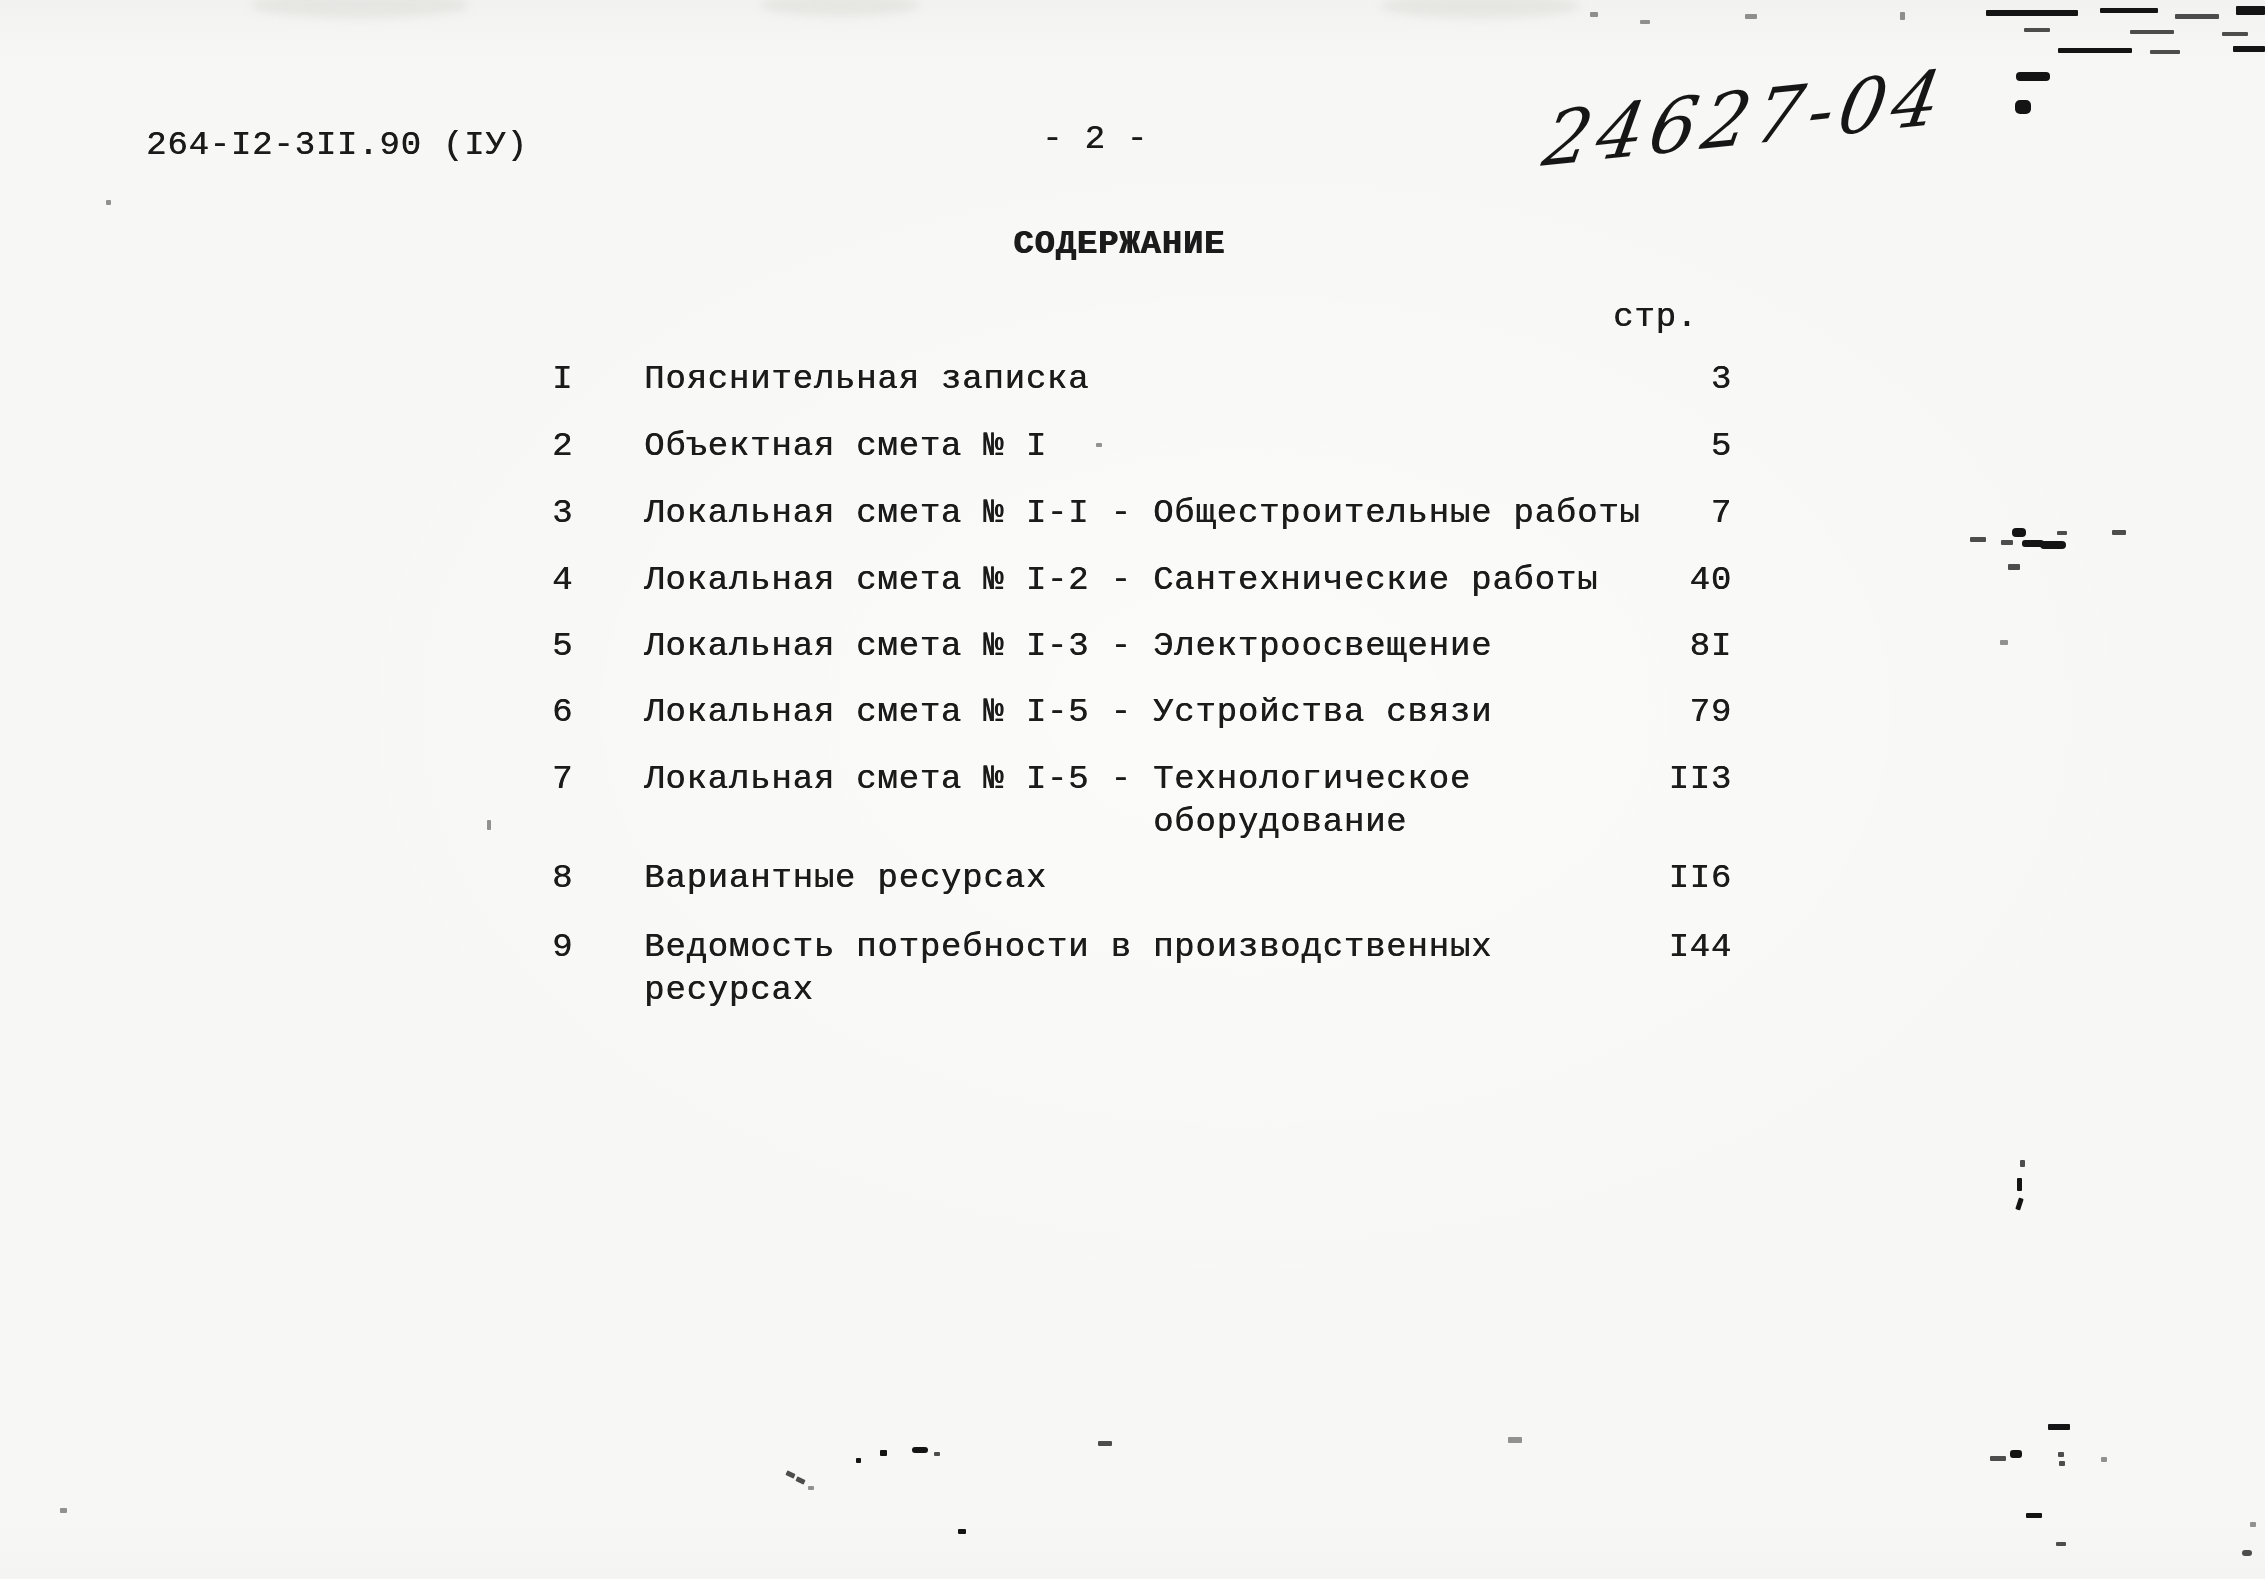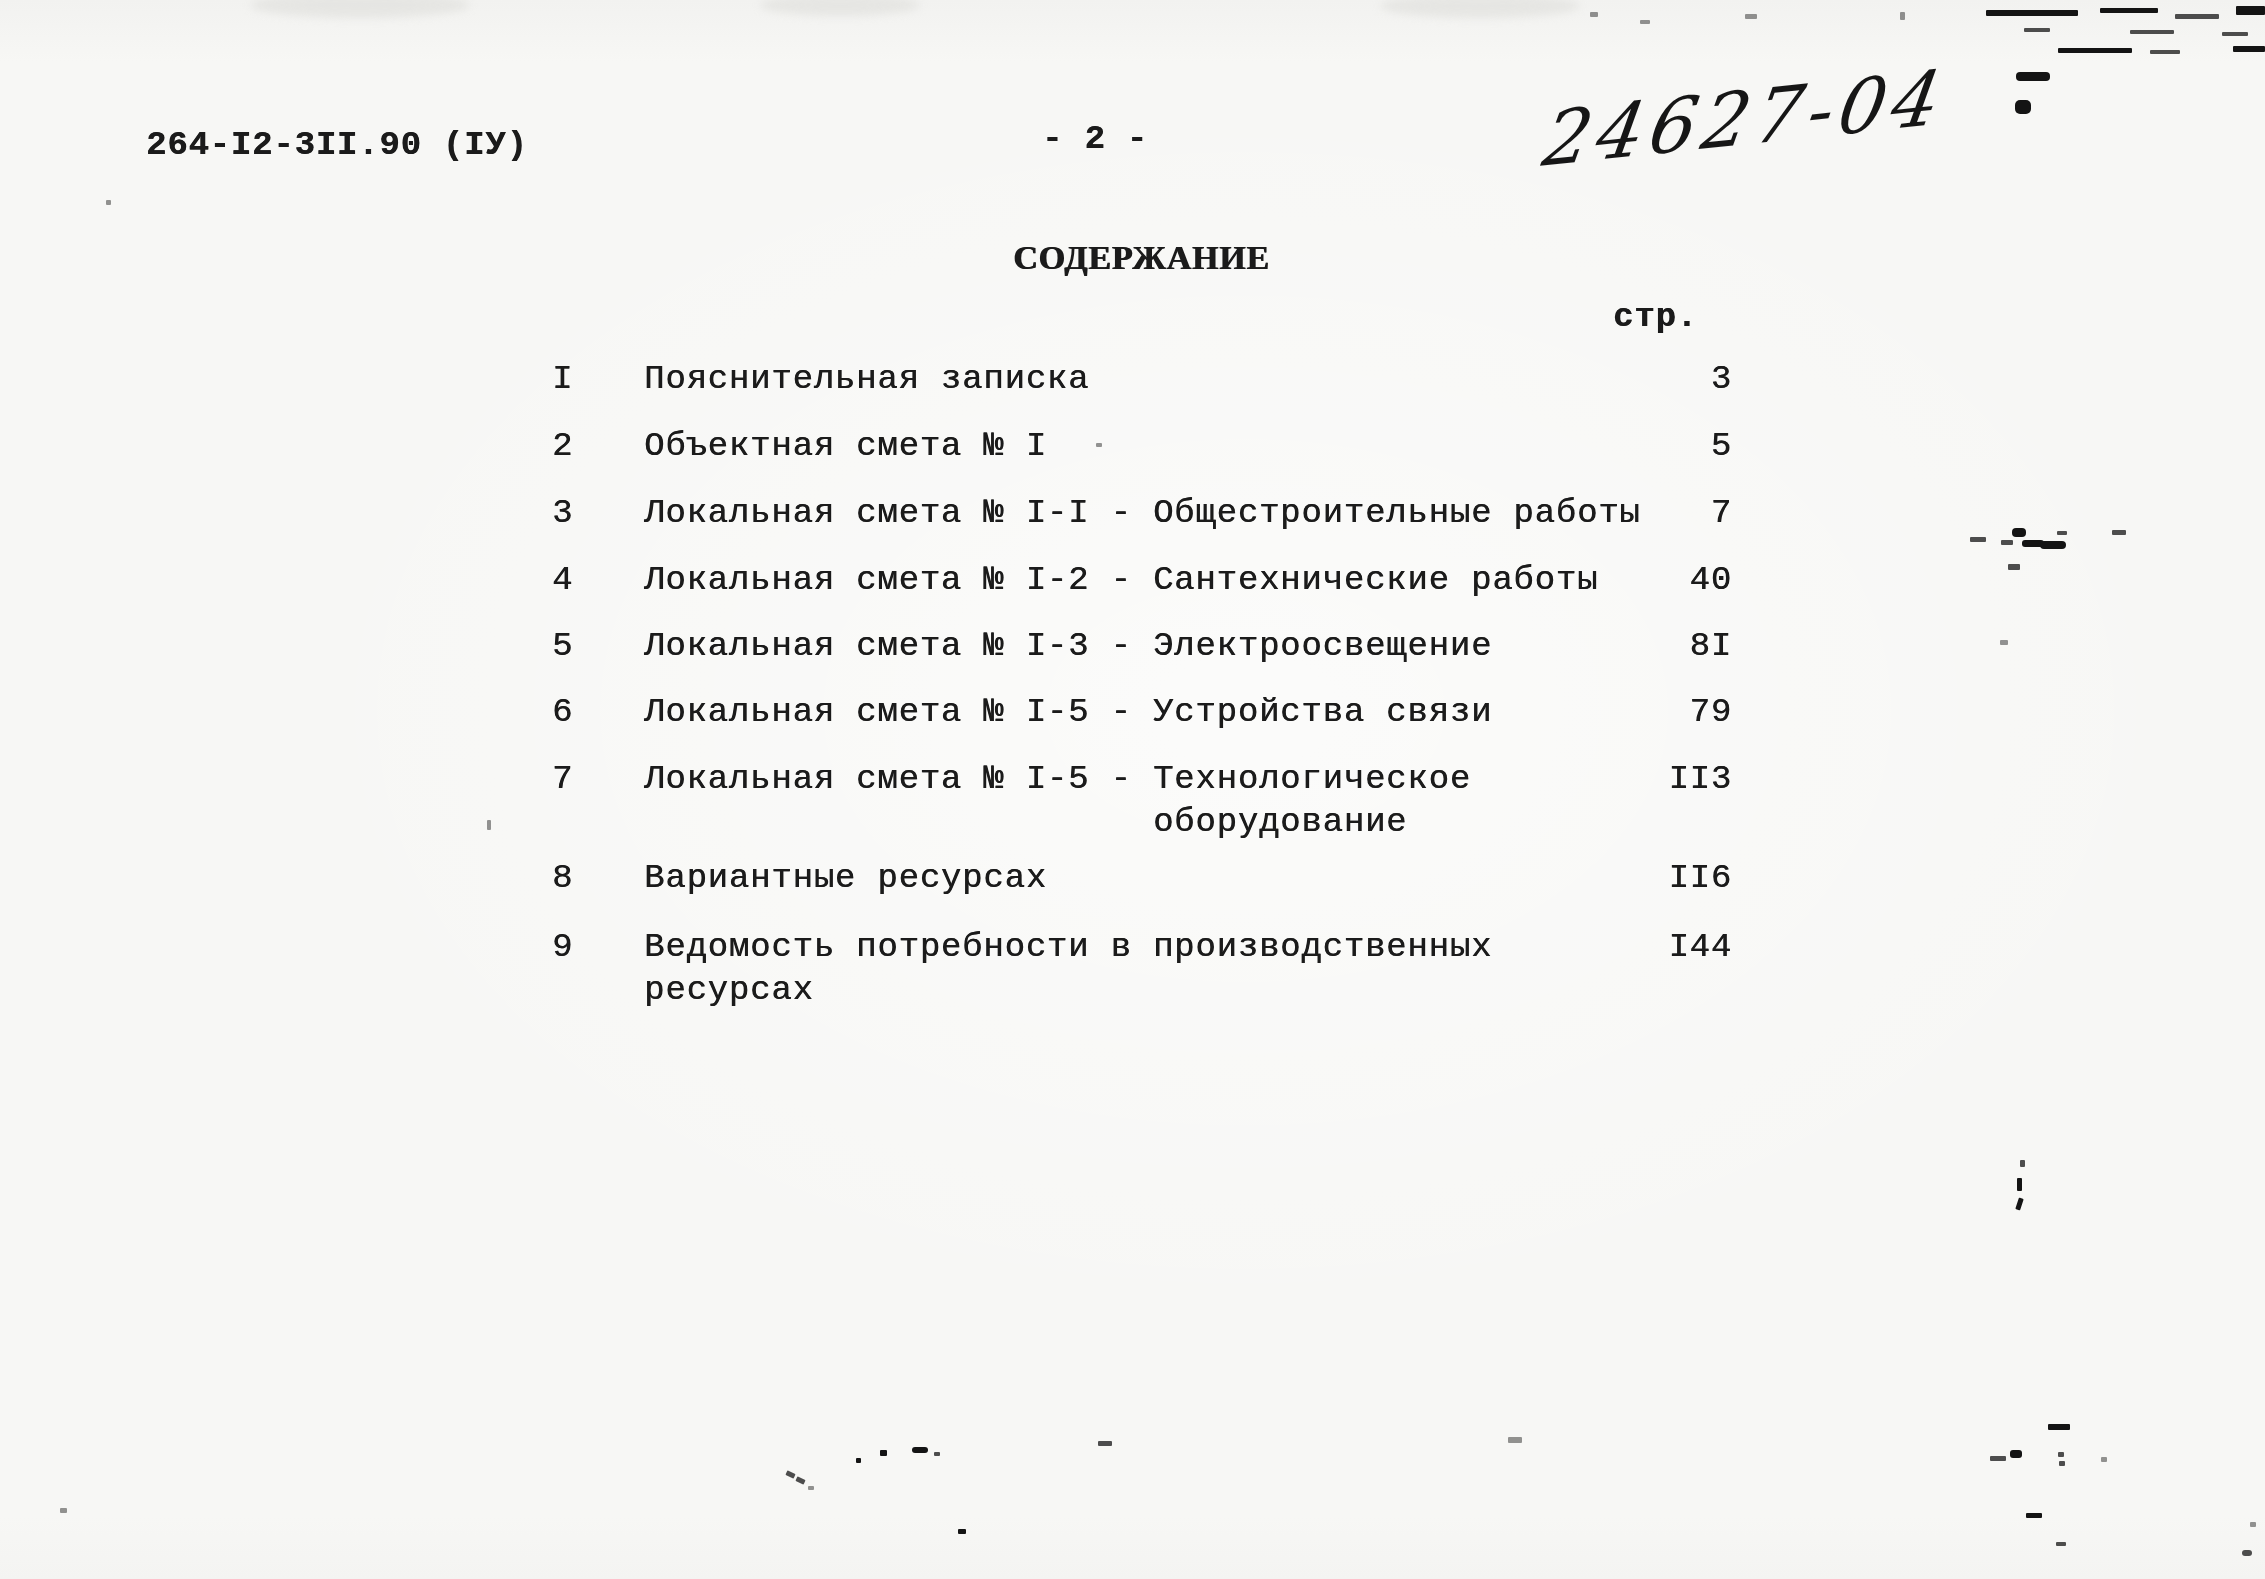--- a/index.html
+++ b/index.html
@@ -15,29 +15,27 @@
     font-family: "Liberation Mono", "DejaVu Sans Mono", monospace;
     color: #1b1b1b;
   }
   .typed {
     position: absolute;
     font-size: 34px;
     line-height: 43px;
     letter-spacing: 0.8px;
     white-space: pre;
     text-shadow: 0.5px 0 0 currentColor;
-    font-weight: bold;
   }
   .doc-number   { left: 146px;  top: 124px; }
   .page-marker  { left: 1042px; top: 118px; }
   .contents-title {
-    left: 1013px; top: 236px;
+    left: 1013px; top: 223px;
     font-weight: bold;
     text-shadow: 0.9px 0 0 currentColor;
-    font-family: Liberation Serif, serif;
   }
   .page-col-header { left: 1613px; top: 296px; }
   .handwritten {
     position: absolute;
     left: 1545px; top: 96px;
     font-family: "DejaVu Serif", serif;
     font-style: italic;
     font-size: 74px;
     letter-spacing: 6px;
     color: #161616;

